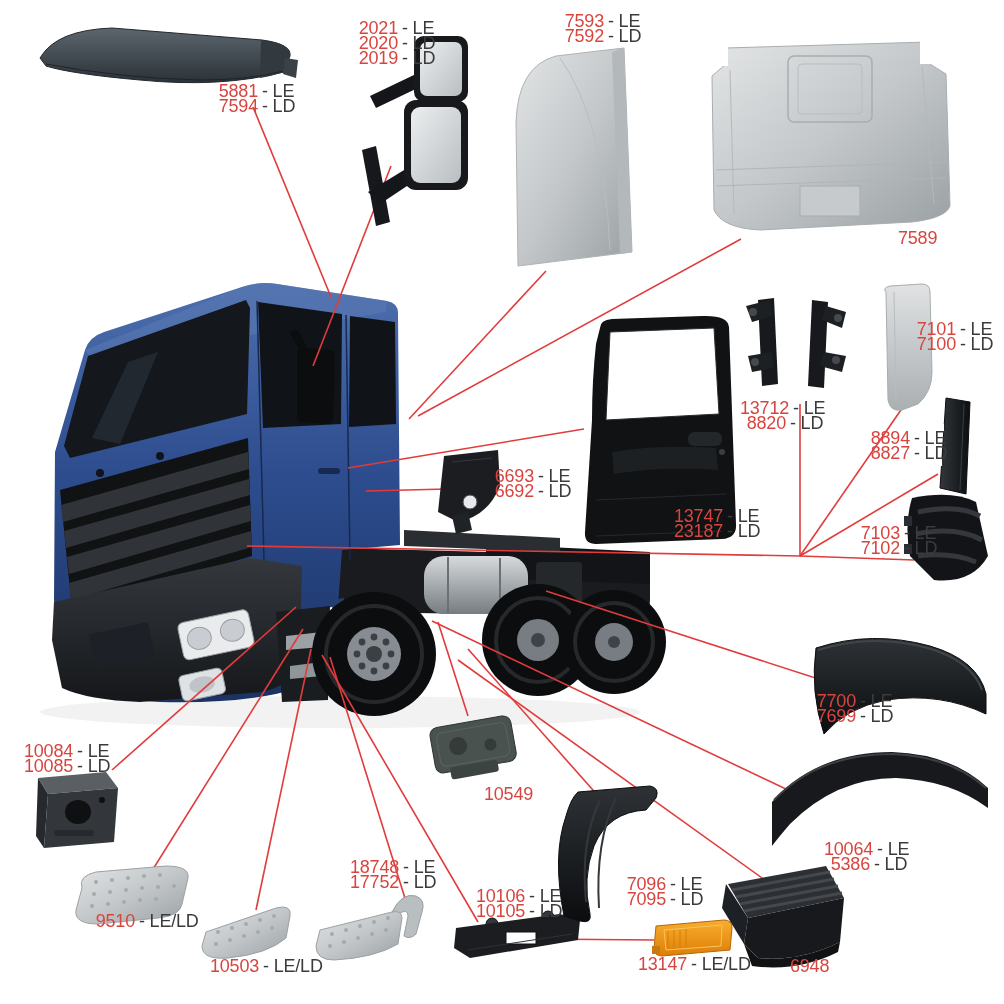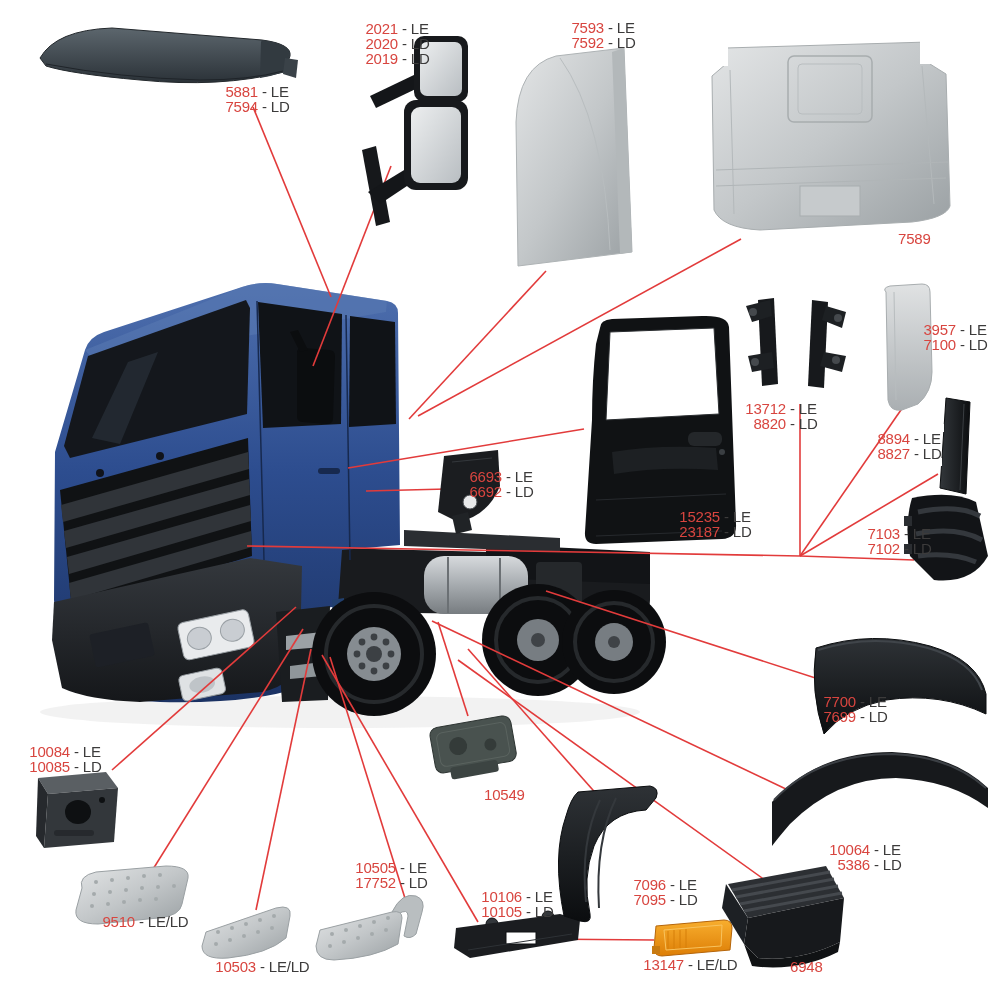--- a/index.html
+++ b/index.html
@@ -1,19 +1,19 @@
 <!DOCTYPE html>
 <html><head>
 <meta charset="utf-8">
 <style>
   html,body{margin:0;padding:0;background:#ffffff;}
   .stage{position:relative;width:1004px;height:1004px;background:#ffffff;overflow:hidden;
          font-family:"Liberation Sans",sans-serif;}
   .stage svg{position:absolute;left:0;top:0;}
-  .lbl{position:absolute;font-size:15px;line-height:15px;letter-spacing:-0.2px;white-space:nowrap;}
+  .lbl{position:absolute;font-size:18px;line-height:15px;letter-spacing:-0.2px;white-space:nowrap;}
   .ln{display:flex;}
   .num{min-width:46px;text-align:right;color:#d8453f;}
   .suf{color:#3c3b3b;margin-left:4px;}
   .single .num{min-width:0;text-align:center;}
 </style>
 </head>
 <body>
 
 <div class="stage">
 
@@ -370,38 +370,38 @@
       </div>
     <div class="ln">
         <span class="num">2020</span>
         <span class="suf">- LD</span>
       </div>
     <div class="ln">
         <span class="num">2019</span>
         <span class="suf">- LD</span>
       </div>
   </div>
-  <div class="lbl" style="left:558px;top:20px">
+  <div class="lbl" style="left:558px;top:14px">
     <div class="ln">
         <span class="num">7593</span>
         <span class="suf">- LE</span>
       </div>
     <div class="ln">
         <span class="num">7592</span>
         <span class="suf">- LD</span>
       </div>
   </div>
   <div class="lbl single" style="left:898px;top:231px">
     <div class="ln">
         <span class="num">7589</span>
       </div>
   </div>
   <div class="lbl" style="left:910px;top:322px">
     <div class="ln">
-        <span class="num">3957</span>
+        <span class="num">7101</span>
         <span class="suf">- LE</span>
       </div>
     <div class="ln">
         <span class="num">7100</span>
         <span class="suf">- LD</span>
       </div>
   </div>
   <div class="lbl" style="left:740px;top:401px">
     <div class="ln">
         <span class="num">13712</span>
@@ -415,33 +415,33 @@
   <div class="lbl" style="left:864px;top:431px">
     <div class="ln">
         <span class="num">8894</span>
         <span class="suf">- LE</span>
       </div>
     <div class="ln">
         <span class="num">8827</span>
         <span class="suf">- LD</span>
       </div>
   </div>
-  <div class="lbl" style="left:456px;top:469px">
+  <div class="lbl" style="left:488px;top:469px">
     <div class="ln">
         <span class="num">6693</span>
         <span class="suf">- LE</span>
       </div>
     <div class="ln">
         <span class="num">6692</span>
         <span class="suf">- LD</span>
       </div>
   </div>
   <div class="lbl" style="left:674px;top:509px">
     <div class="ln">
-        <span class="num">15235</span>
+        <span class="num">13747</span>
         <span class="suf">- LE</span>
       </div>
     <div class="ln">
         <span class="num">23187</span>
         <span class="suf">- LD</span>
       </div>
   </div>
   <div class="lbl" style="left:854px;top:526px">
     <div class="ln">
         <span class="num">7103</span>
@@ -494,21 +494,21 @@
       </div>
   </div>
   <div class="lbl" style="left:210px;top:959px">
     <div class="ln">
         <span class="num">10503</span>
         <span class="suf">- LE/LD</span>
       </div>
   </div>
   <div class="lbl" style="left:350px;top:860px">
     <div class="ln">
-        <span class="num">10505</span>
+        <span class="num">18748</span>
         <span class="suf">- LE</span>
       </div>
     <div class="ln">
         <span class="num">17752</span>
         <span class="suf">- LD</span>
       </div>
   </div>
   <div class="lbl" style="left:476px;top:889px">
     <div class="ln">
         <span class="num">10106</span>

